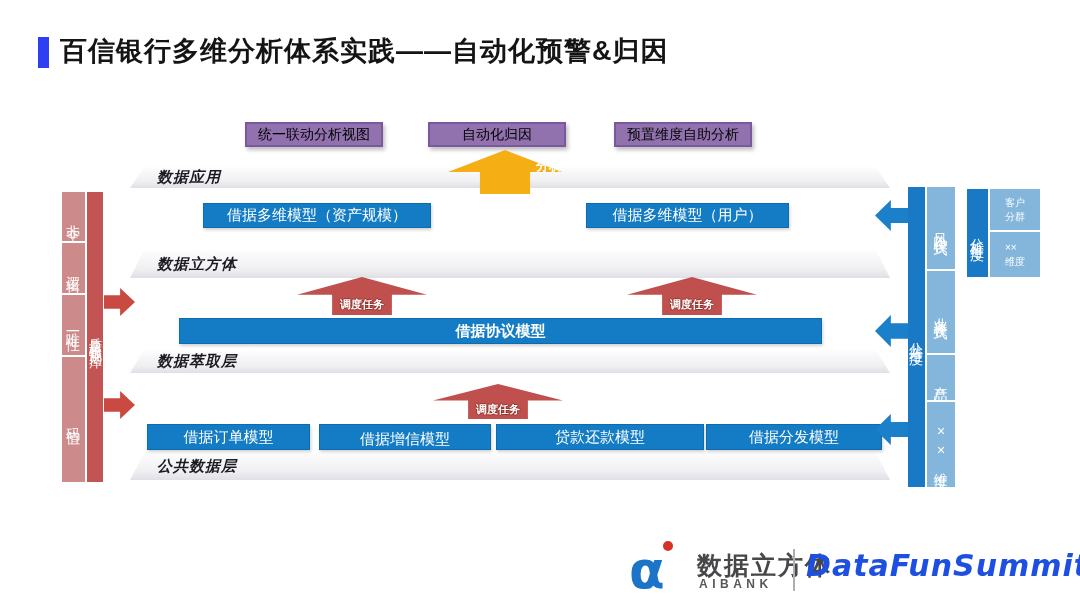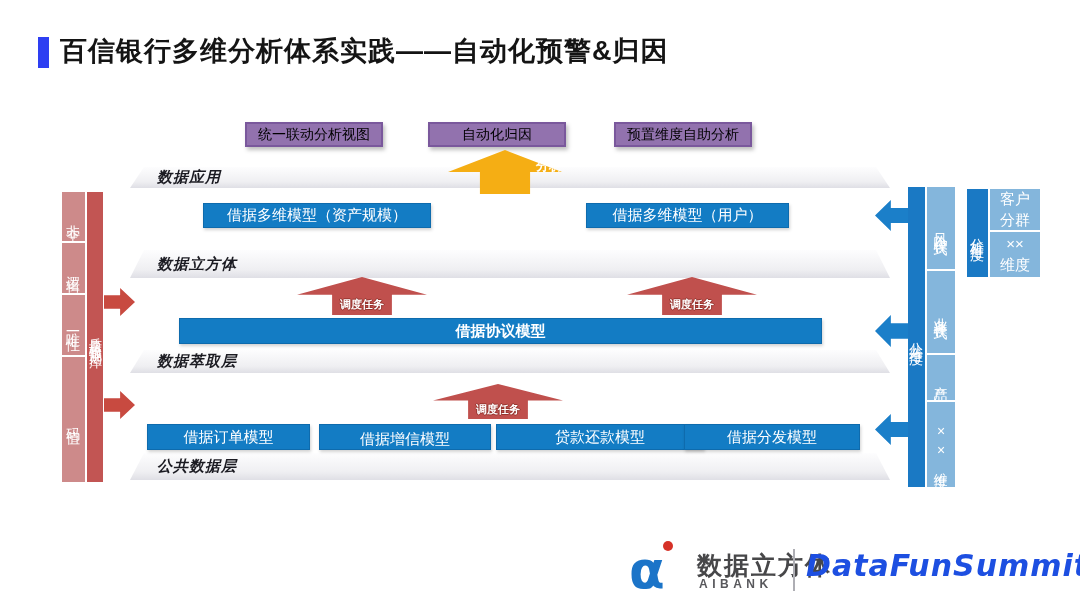--- a/index.html
+++ b/index.html
@@ -64,21 +64,21 @@
     clip-path:polygon(0 26%, 52% 26%, 52% 0, 100% 50%, 52% 100%, 52% 74%, 0 74%); z-index:6; }
 
   
   .bluebar { background:#1a79c4; color:#fff; display:flex; align-items:center; justify-content:center; }
   .lblueseg { background:#84b6dc; color:#fff; display:flex; align-items:center; justify-content:center; }
   .larrow { left:875px; width:33px; background:#1b7fc9;
     clip-path:polygon(100% 26%, 48% 26%, 48% 0, 0 50%, 48% 100%, 48% 74%, 100% 74%); z-index:6; }
 
   .vtext { writing-mode:vertical-rl; text-orientation:upright; letter-spacing:3px; font-size:14px; }
   .vtext13 { writing-mode:vertical-rl; text-orientation:upright; letter-spacing:3px; font-size:13px; }
-  .twoline { font-size:15px; white-space:pre-line; text-align:center; line-height:1.35; }
+  .twoline { font-size:10px; white-space:pre-line; text-align:left; line-height:1.35; }
 
   
   .alpha { left:629px; top:540px; font-size:52px; font-weight:bold; color:#1b74c8;
     font-family:"DejaVu Sans",sans-serif; }
   .alphadot { left:663px; top:541px; width:10px; height:10px; border-radius:50%; background:#d63127; }
   .bankname { left:697px; top:549px; font-size:25px; font-weight:bold; color:#474749; letter-spacing:2px; }
   .banksub { left:699px; top:577px; font-size:12px; font-weight:bold; color:#58585c; letter-spacing:4.5px; }
   .fdivider { left:793px; top:549px; width:2px; height:42px; background:#aeaeb4; }
   .summit { left:806px; top:548px; font-size:30px; font-weight:bold; font-style:italic;
     color:#1d4fe1; letter-spacing:1px; font-family:"DejaVu Sans",sans-serif; }
@@ -140,21 +140,21 @@
 
 <div class="abs mbox" style="left:147px; top:424px; width:163px; height:26px; font-weight:normal;">
     <span>借据订单模型</span>
   </div>
 <div class="abs mbox" style="left:319px; top:424px; width:172px; height:26px;align-items:flex-end;">
     <span>借据增信模型</span>
   </div>
 <div class="abs mbox" style="left:496px; top:424px; width:208px; height:26px;">
     <span>贷款还款模型</span>
   </div>
-<div class="abs mbox" style="left:684px; top:424px; width:176px; height:26px;">
+<div class="abs mbox" style="left:706px; top:424px; width:176px; height:26px;">
     <span>借据分发模型</span>
   </div>
 
 <div class="abs pinkseg" style="top:192px; height:49px;">
     <span class="vtext">非空</span>
   </div>
 <div class="abs pinkseg" style="top:243px; height:50px;">
     <span class="vtext">逻辑</span>
   </div>
 <div class="abs pinkseg" style="top:295px; height:60px;">

